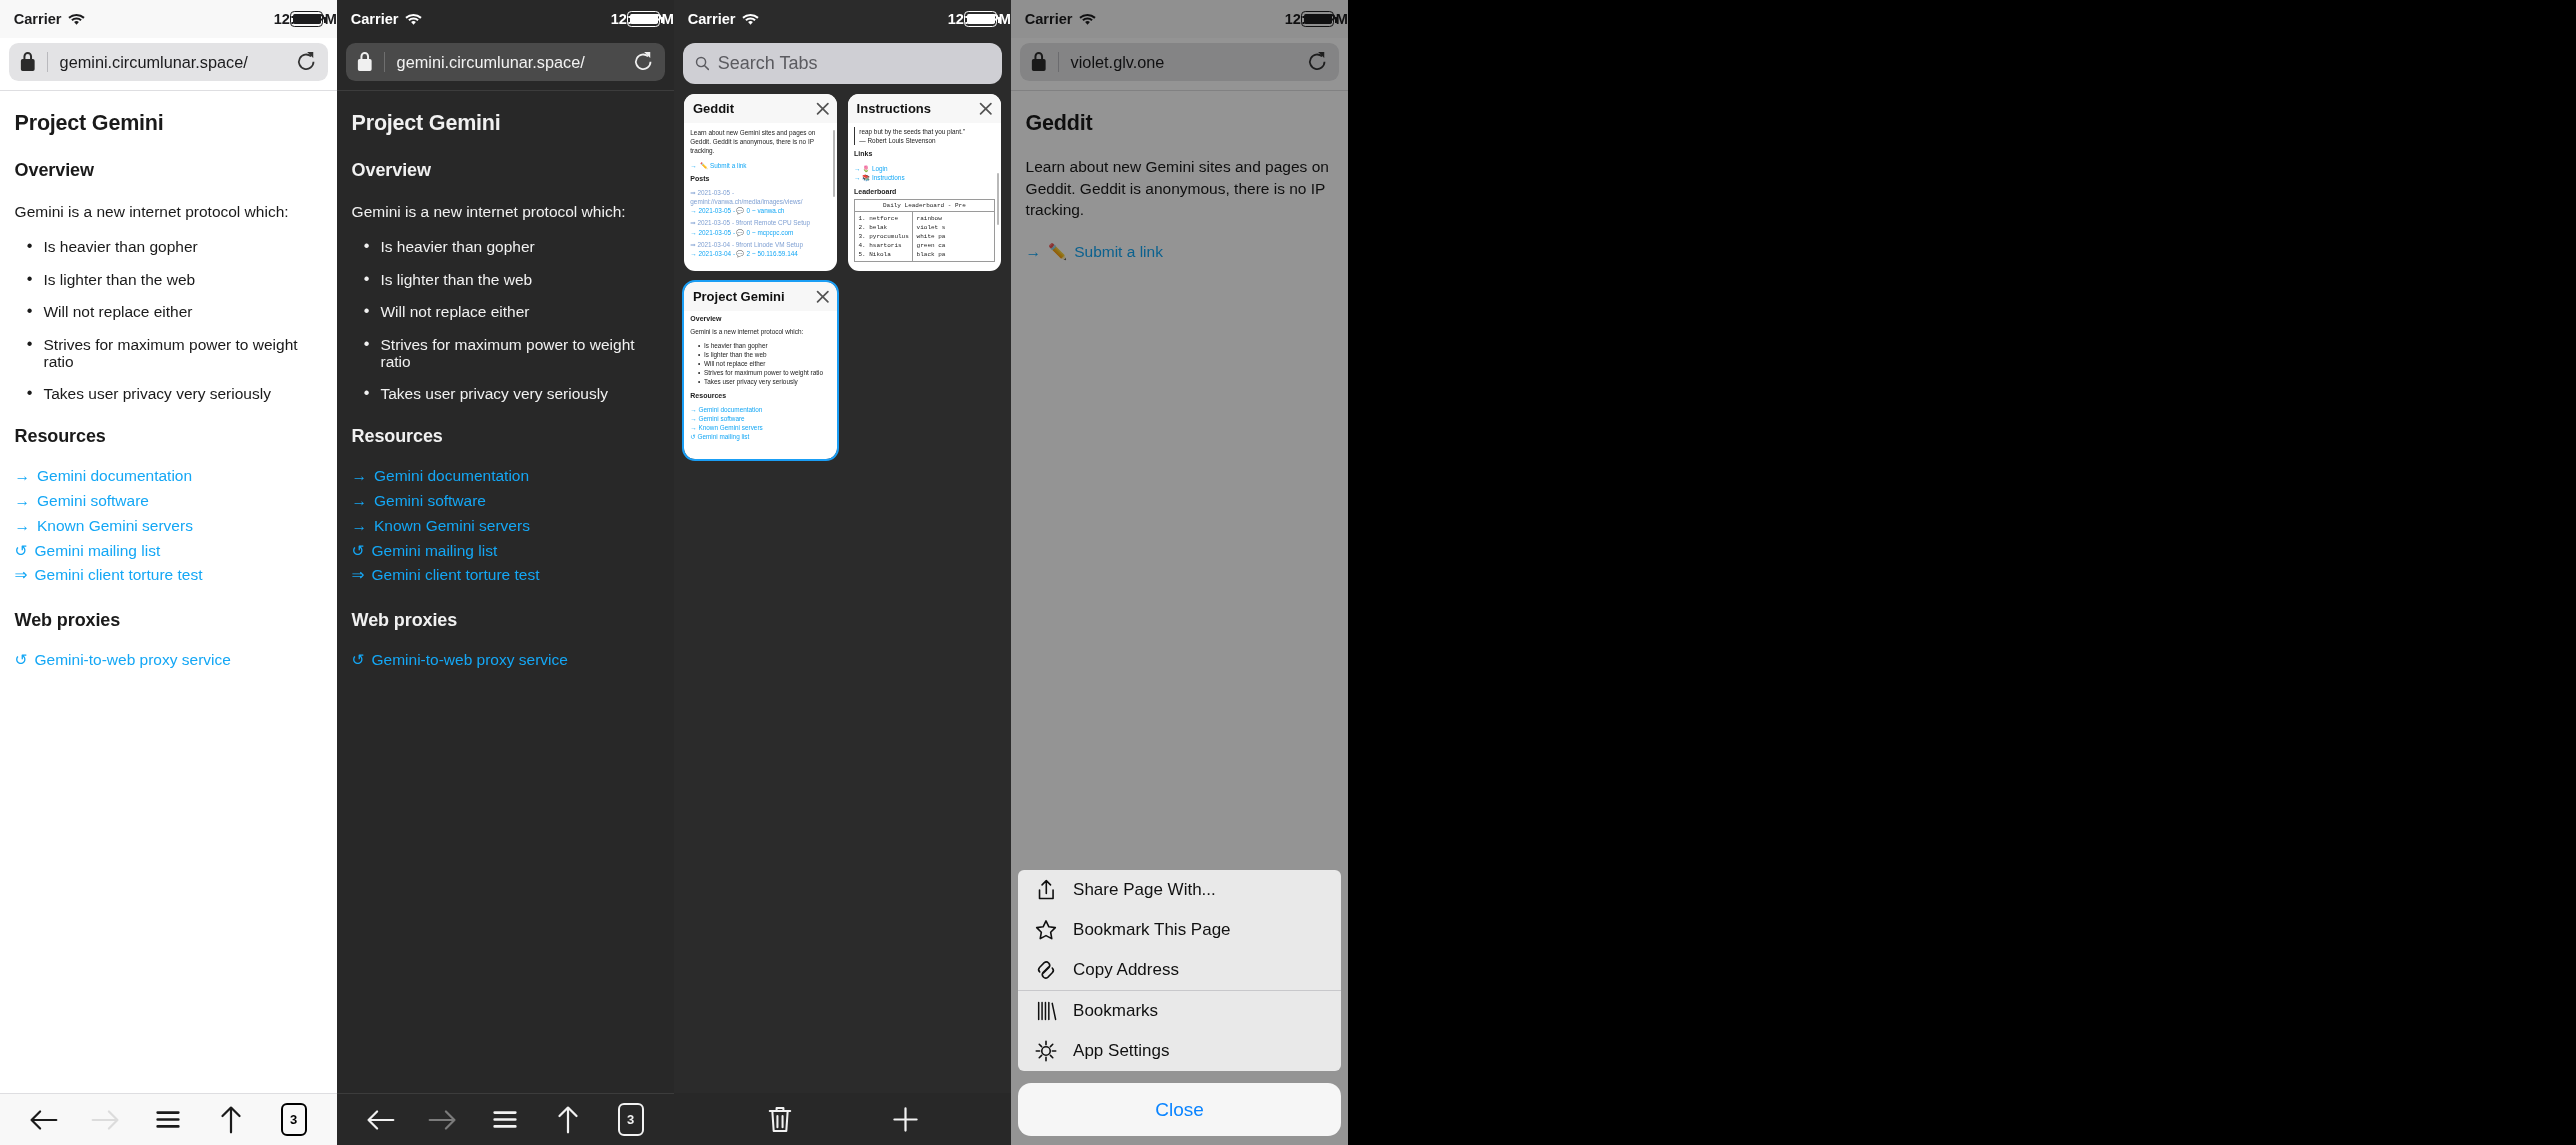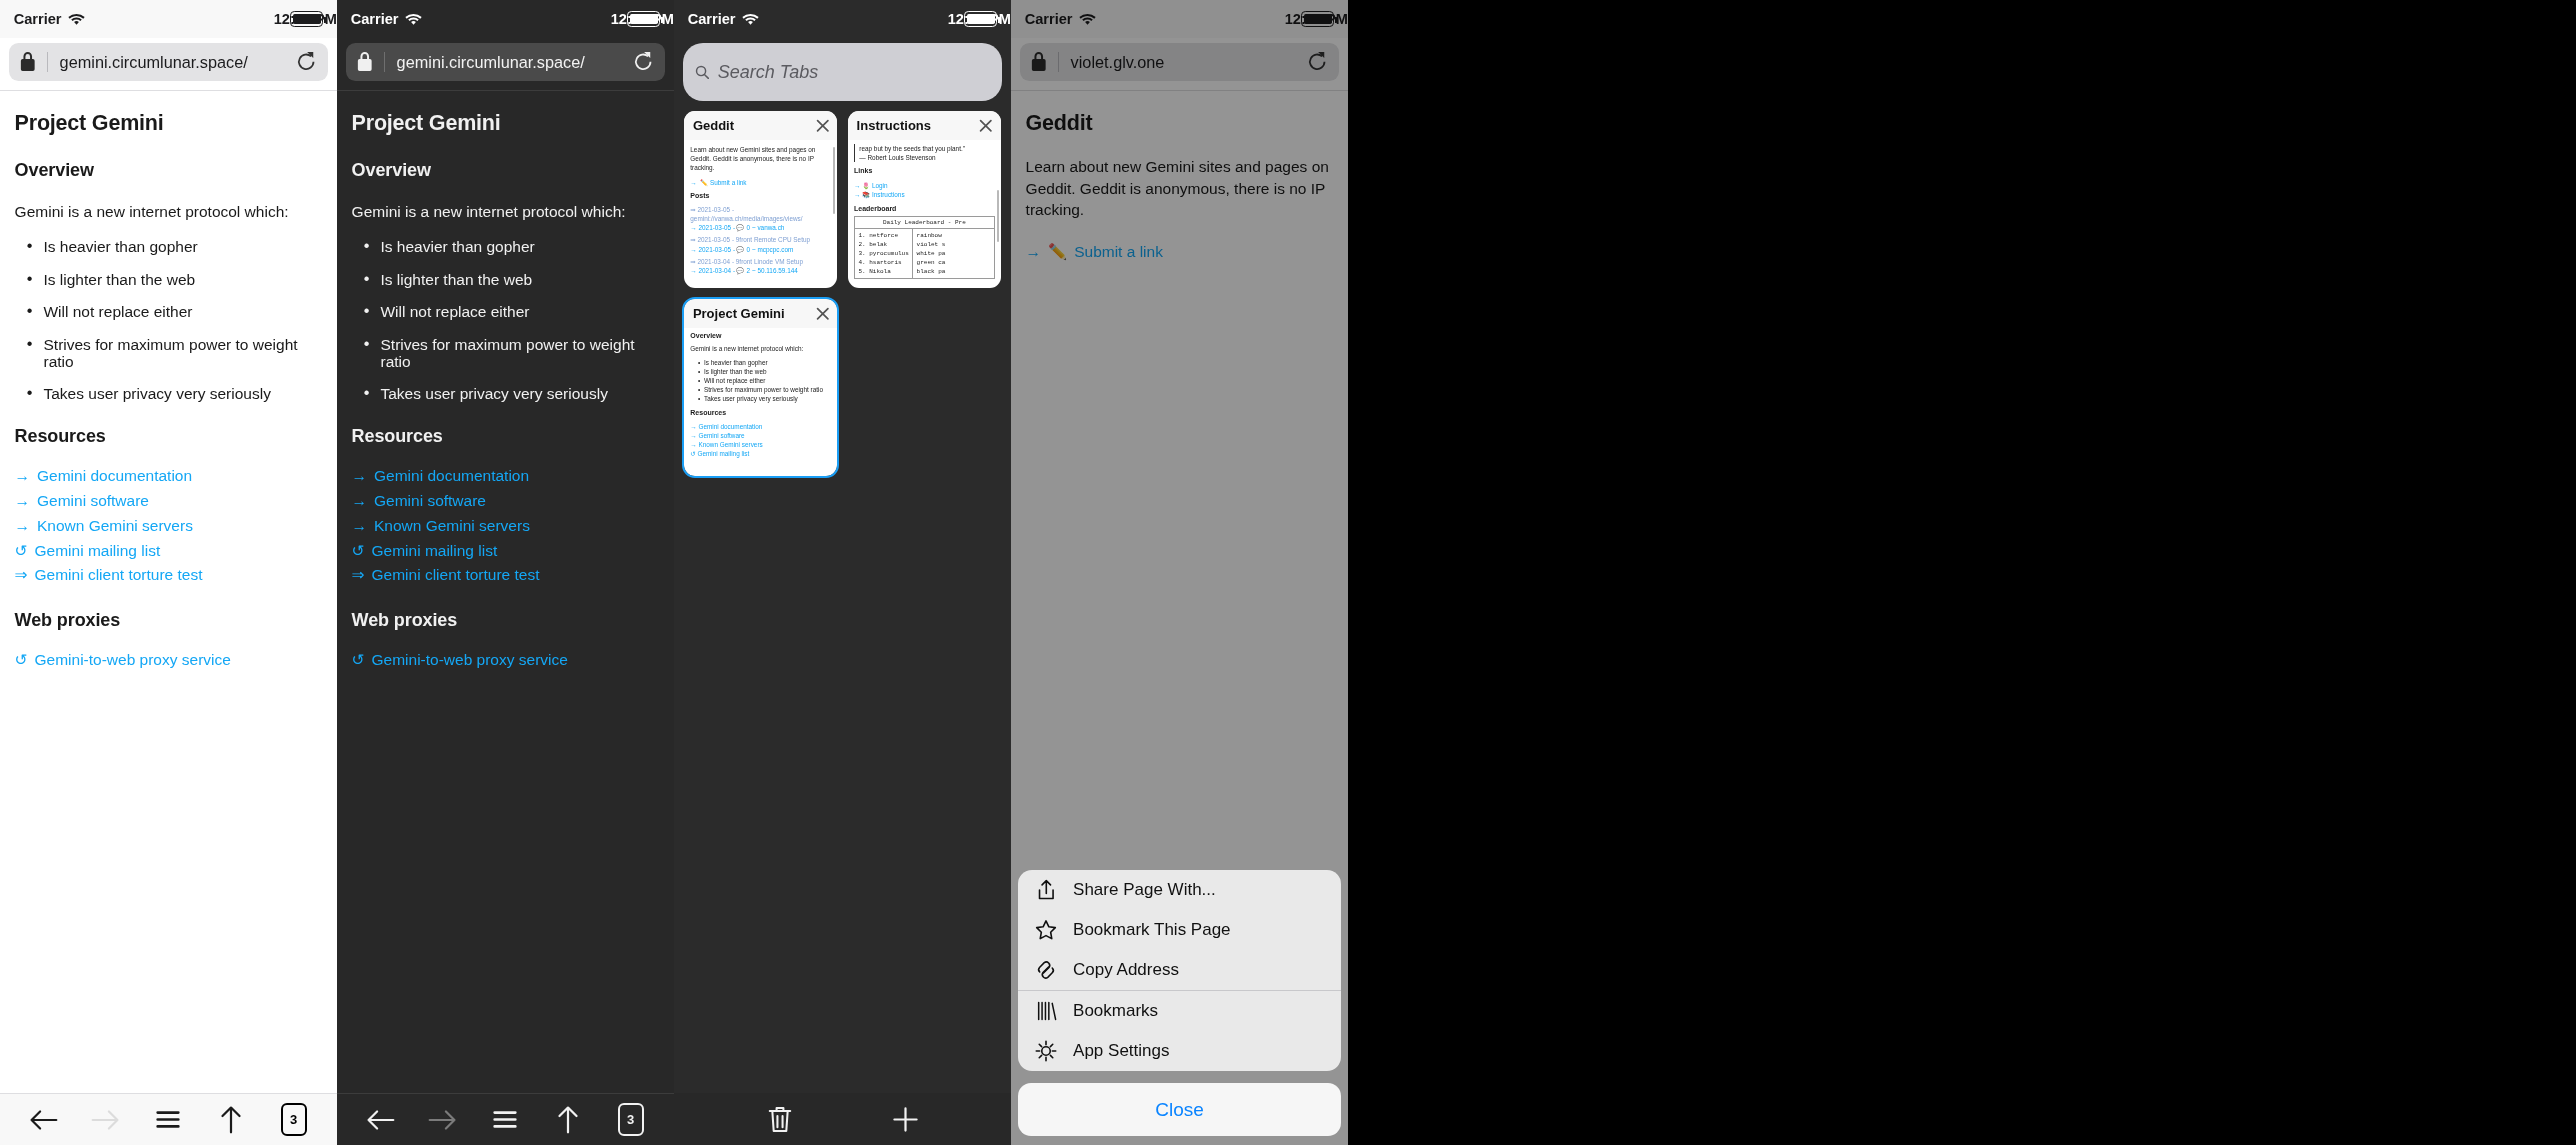--- a/index.html
+++ b/index.html
@@ -103,22 +103,22 @@
   .tb-btn { display: flex; align-items: center; justify-content: center; width: 45px; height: 41px; }
   .tabcount {
     width: 26px; height: 33px; border: 2.1px solid currentColor; border-radius: 6px;
     display: flex; align-items: center; justify-content: center;
     font-size: 13px; font-weight: 600;
   }
 
   
   .searchtabs-wrap { padding: 5.2px 8.6px 10.3px; }
   .searchtabs {
-    height: 58px; background: #cfcfd4; border-radius: 20px;
-    display: flex; align-items: center; padding: 0 12px; gap: 8.6px; font-style: italic;
+    height: 41px; background: #cfcfd4; border-radius: 12px;
+    display: flex; align-items: center; padding: 0 12px; gap: 8.6px;
   }
   .searchtabs .ph { font-size: 18px; color: #5b5b60; }
   .tabgrid {
     display: grid; grid-template-columns: 1fr 1fr; gap: 11px;
     padding: 0 10.3px; align-content: start;
   }
   .tabcard {
     background: #ffffff; border-radius: 11px; overflow: hidden;
     height: 177px; position: relative; display: flex; flex-direction: column;
   }
@@ -157,21 +157,21 @@
   }
   .tabbar-dark {
     position: absolute; left:0; right:0; bottom:0; height: 52px; background: #282828;
     display:flex; align-items:center; justify-content: space-around; padding: 0 43px;
   }
 
   
   .dimmer { position: absolute; inset: 0; background: rgba(0,0,0,0.42); }
   .sheet {
     position: absolute; left: 6.9px; right: 6.9px; bottom: 74px;
-    background: #f2f2f2e8; border-radius: 14px; overflow: hidden;
+    background: #f2f2f2e8; border-radius: 6px; overflow: hidden;
     backdrop-filter: blur(6.9px);
     margin-top: 48px;
   }
   .sheet-group + .sheet-group { border-top: 0.9px solid #c8c8cb; }
   .sheet-item {
     height: 40px; display: flex; align-items: center; gap: 13.7px; padding: 0 15.5px;
     font-size: 17px; color: #111;
   }
   .sheet-item .si-ic { width: 26px; display: flex; align-items: center; justify-content: center; }
   .sheet-close {

